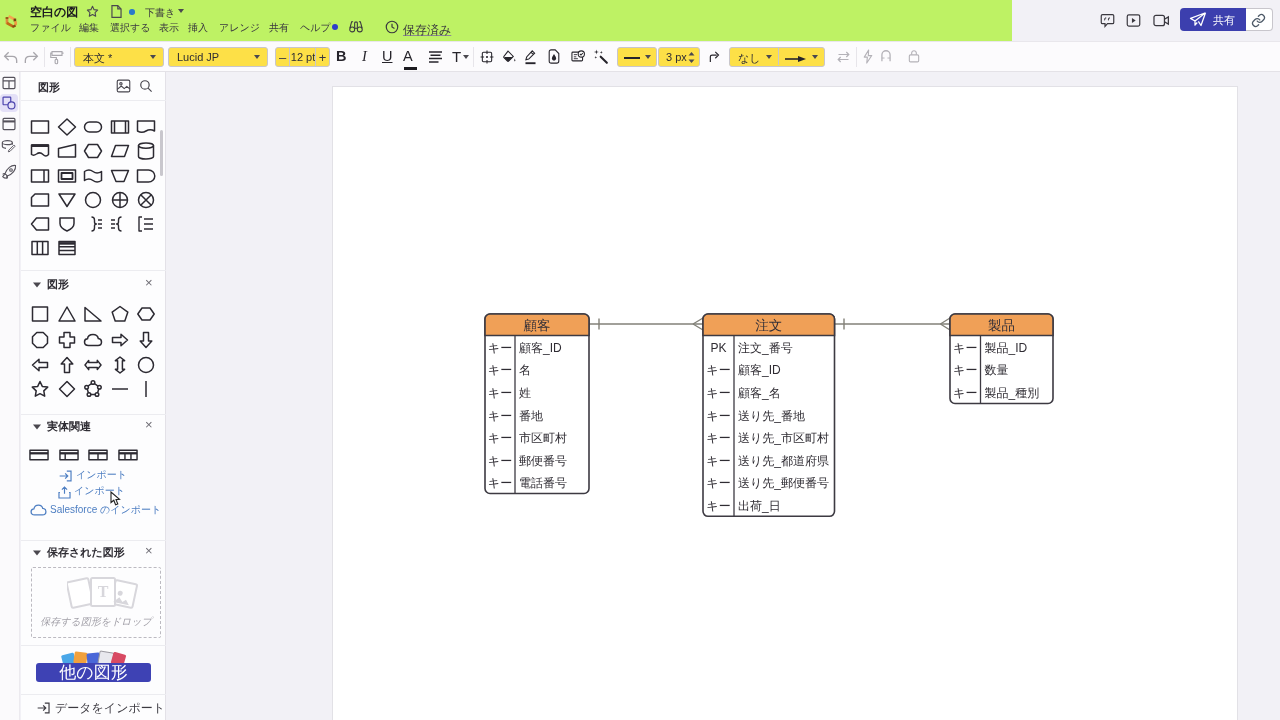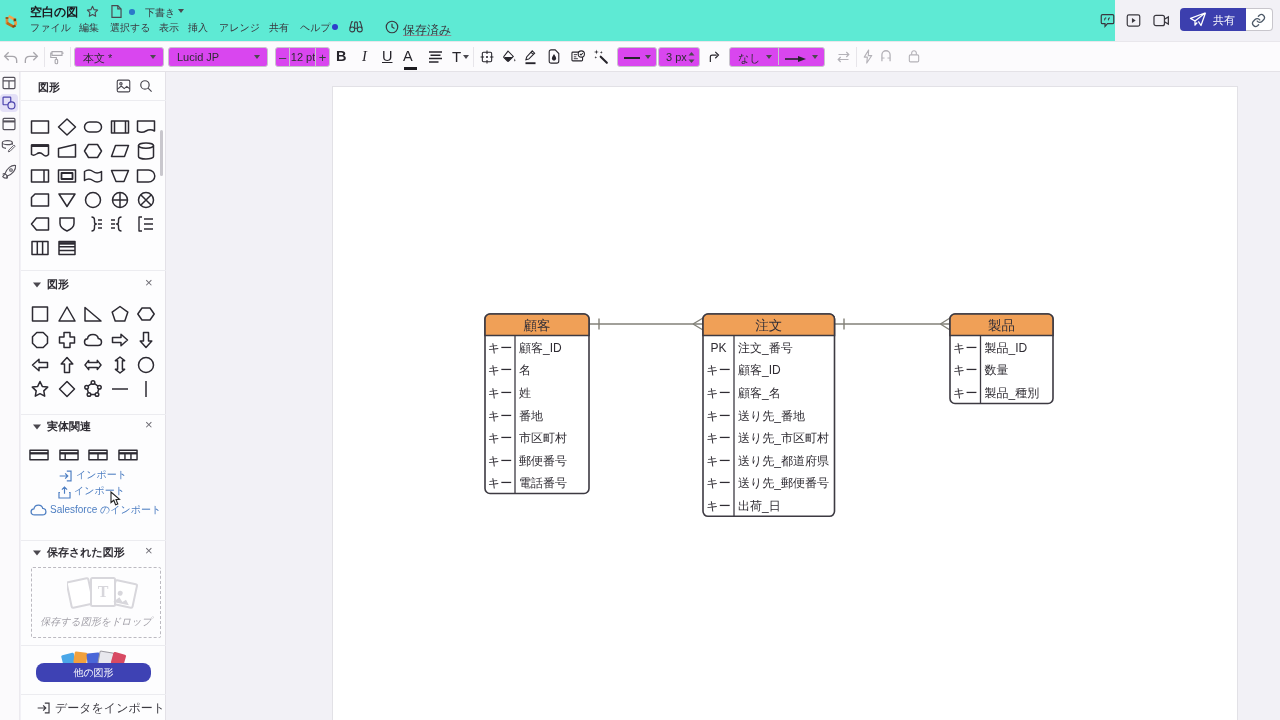--- a/index.html
+++ b/index.html
@@ -1,27 +1,27 @@
 <!DOCTYPE html>
 <html lang="ja"><head>
 <meta charset="utf-8">
 <style>
   * { margin:0; padding:0; box-sizing:border-box; }
   html,body { width:1280px; height:720px; overflow:hidden; }
   body { font-family:"Liberation Sans",sans-serif; position:relative; background:#f2f1f6; }
   .abs { position:absolute; }
   svg { display:block; }
   
-  #topbar { position:absolute; left:0; top:0; width:1115px; height:41px; background:#5eead4; }
+  #topbar { position:absolute; left:0; top:0; width:1012px; height:41px; background:#bef264; }
   #topbar .title { position:absolute; left:30px; top:4px; font-size:12px; font-weight:bold; color:#1c1b20; }
   #menu { position:absolute; left:30px; top:21px; width:340px; height:14px; font-size:10px; color:#3a383f; }
   #menu span { white-space:nowrap; }
   
   #toolbar { position:absolute; left:0; top:41px; width:1280px; height:31px; background:#fcfbfd; border-top:1px solid #e9e7ec; border-bottom:1px solid #e4e2e7; }
-  .tbox { position:absolute; top:5px; height:20px; border:1px solid #c8c6cc; border-radius:3px; background:#d946ef; font-size:11px; color:#2e2c33; }
+  .tbox { position:absolute; top:5px; height:20px; border:1px solid #c8c6cc; border-radius:3px; background:#fde047; font-size:11px; color:#2e2c33; }
   .sep { position:absolute; top:5px; width:1px; height:20px; background:#e7e5ea; }
   .caret { display:inline-block; width:0; height:0; border-left:3.5px solid transparent; border-right:3.5px solid transparent; border-top:4px solid #4a484f; }
   
   #rail { position:absolute; left:0; top:72px; width:20px; height:648px; background:#fbfafc; border-right:1px solid #eceaef; }
   
   #panel { position:absolute; left:21px; top:72px; width:145px; height:648px; background:#fdfdfe; border-right:1px solid #e3e1e7; }
   .shdr { font-size:11px; font-weight:bold; color:#2f2d34; white-space:nowrap;font-family:Liberation Serif, serif; }
   .seclink { font-size:10px; color:#4d7ec2; white-space:nowrap; }
   .ic { position:absolute; width:20px; height:20px; fill:none; stroke:#2c2a32; stroke-width:1.5; stroke-linejoin:round; }
   .er { font-size:12px; fill:#2f2c33; }
@@ -546,21 +546,21 @@
   </div>
 
   <div class="abs" style="left:0;top:573px;width:145px;border-top:1px solid #ececf0"></div>
   <svg class="abs" style="left:39px;top:578px" width="68" height="16" viewBox="0 0 68 16">
     <rect x="2" y="4" width="13" height="11" rx="1.5" fill="#4aa7e8" transform="rotate(-14 8 9)"></rect>
     <rect x="14" y="2" width="13" height="12" rx="1.5" fill="#f2a13d" transform="rotate(8 20 8)"></rect>
     <rect x="27" y="3" width="13" height="12" rx="1.5" fill="#4a67d8" transform="rotate(-6 33 9)"></rect>
     <rect x="39" y="2" width="14" height="13" rx="1.5" fill="#e8e8ee" stroke="#9b99a1" transform="rotate(10 46 8)"></rect>
     <rect x="52" y="3" width="13" height="12" rx="1.5" fill="#d84a63" transform="rotate(16 58 9)"></rect>
   </svg>
-  <div class="abs" style="left:15px;top:591px;width:115px;height:19px;background:#3e42b4;border-radius:8px;text-align:center;font-size:10px;color:#fff;line-height:19px">他の図形</div>
+  <div class="abs" style="left:15px;top:591px;width:115px;height:19px;background:#3e42b4;border-radius:3px;text-align:center;font-size:17px;color:#fff;line-height:19px">他の図形</div>
 
   <div class="abs" style="left:0;top:622px;width:145px;border-top:1px solid #ececf0"></div>
   <svg class="abs" style="left:16px;top:630px" width="13" height="12" viewBox="0 0 20 18" fill="none" stroke="#3c3a41" stroke-width="1.8">
     <path d="M12 1.5 L18.5 1.5 L18.5 16.5 L12 16.5 M1 9 L13 9 M9.5 5 L13.5 9 L9.5 13"></path>
   </svg>
   <span class="abs" style="left:34px;top:628px;font-size:12px;color:#3c3a41;white-space:nowrap">データをインポート</span>
 </div>
 
 <div id="canvas">
   <div id="page"></div>

